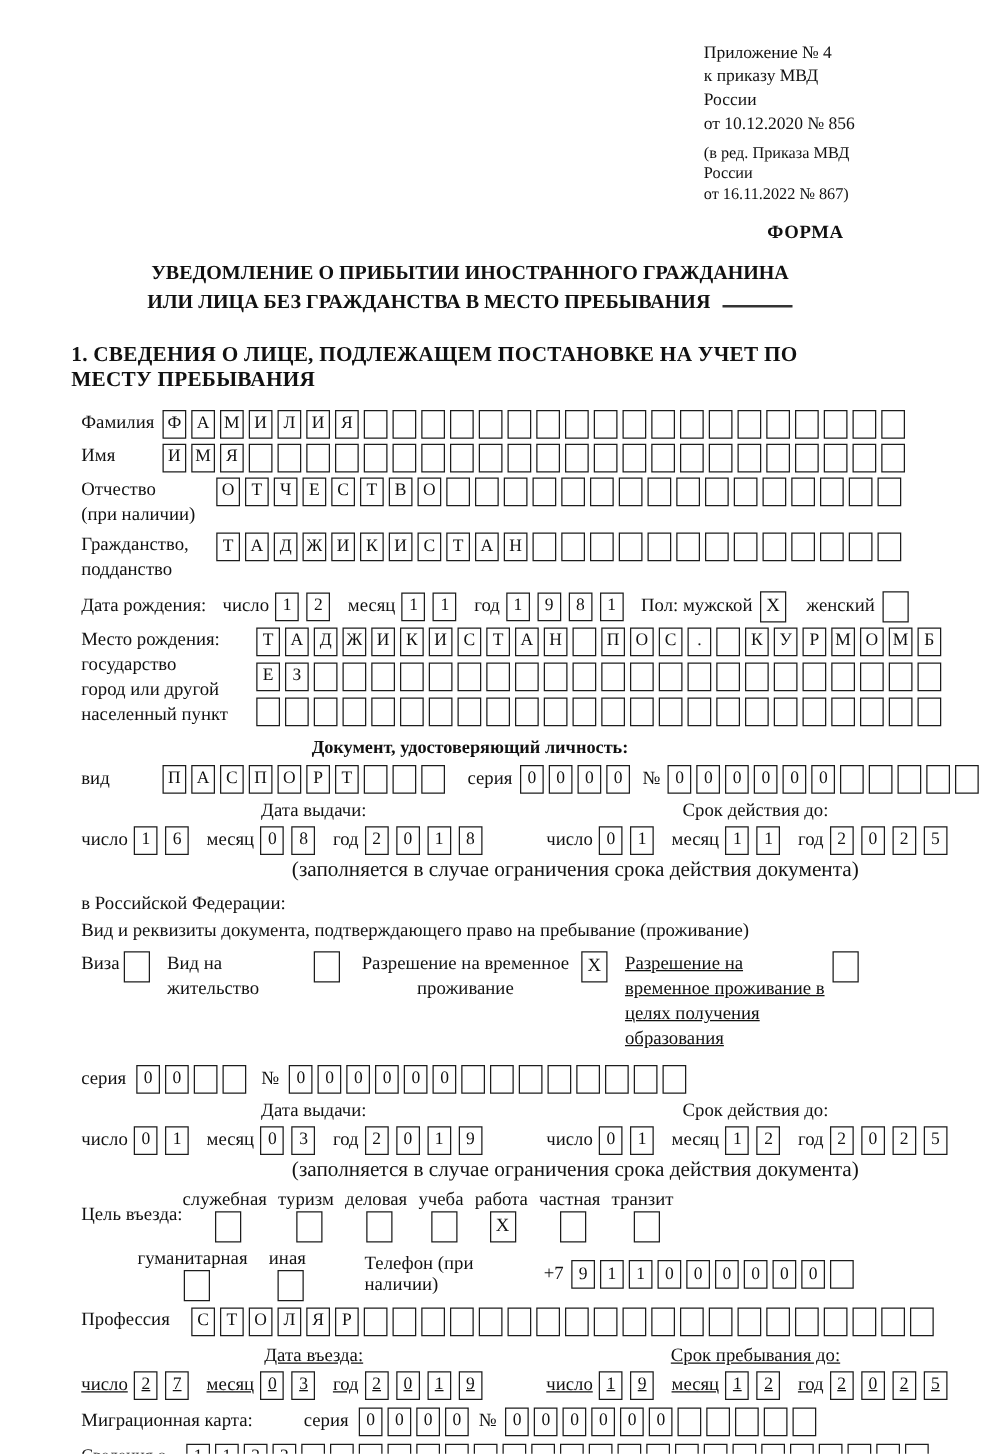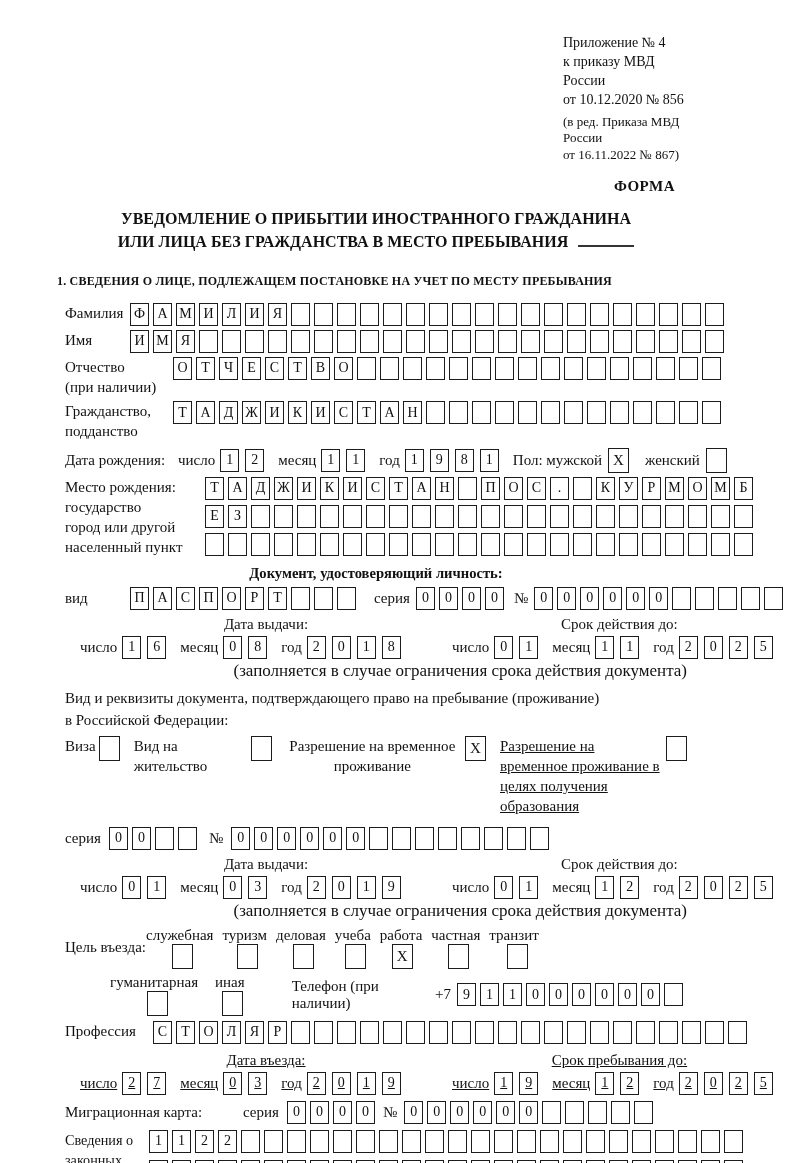--- a/index.html
+++ b/index.html
@@ -8,39 +8,39 @@
 
   
   .annex{margin-left:498px;font-size:14px;line-height:1.35;}
   .annex .note-line{font-size:13px;line-height:1.3;}
   .annex .gap-top{margin-top:4px;}
   .forma{text-align:right;font-weight:bold;font-size:15px;margin:14px 12px 0 0;letter-spacing:.5px;}
 
   
   .title{text-align:center;font-weight:bold;font-size:16px;line-height:1.45;margin:12px 0 0 0;}
   .blank-line{display:inline-block;width:56px;border-bottom:2px solid #333;margin-left:10px;height:14px;vertical-align:baseline;}
-  .sec{font-weight:bold;font-size:12px;margin:20px 0 14px -8px;letter-spacing:.2px;}
+  .sec{font-weight:bold;font-size:17px;margin:20px 0 14px -8px;letter-spacing:.2px;}
 
   
   .frow{display:flex;align-items:flex-start;margin-bottom:4px;font-size:15px;}
   .lbl{flex:none;line-height:1.35;}
   .w65{width:65px;} .w108{width:108px;} .w140{width:140px;}
   .cells{display:flex;flex-wrap:nowrap;}
   .cellcol .cells{margin-bottom:5px;}
   .cell{display:inline-flex;flex:none;width:17px;height:21px;border:1.5px solid #1c1c1c;margin-right:4px;
         align-items:center;justify-content:center;font-size:14px;background:#fff;}
   .cbx{display:inline-flex;flex:none;width:19px;height:23px;border:1.5px solid #1c1c1c;margin-left:6px;
        align-items:center;justify-content:center;font-size:15px;background:#fff;}
   .digits{display:inline-flex;margin:0 8px 0 5px;}
   .digits .cell{margin-right:6px;}
   .dlbl{flex:none;}
   .inline-row{display:flex;align-items:center;font-size:15px;margin-bottom:4px;}
 
   
-  .dates{display:flex;margin-top:6px;font-size:15px;margin-left:15px;}
+  .dates{display:flex;margin-top:6px;font-size:15px;}
   .dg-left{width:372px;flex:none;}
   .dg-right{flex:1;}
   .dhead{text-align:center;margin-bottom:3px;}
   .dbody{display:flex;align-items:center;}
   .vnote{text-align:right;font-size:17px;margin:2px 0 6px 0;}
 
   
   .intro{font-size:15px;line-height:1.5;}
   .optrow{display:flex;align-items:flex-start;margin:4px 0 10px 0;font-size:15px;}
   .opt{display:flex;align-items:flex-start;margin-right:14px;}
@@ -412,22 +412,22 @@
             <span class="cell">2</span>
             <span class="cell">0</span>
             <span class="cell">2</span>
             <span class="cell">5</span>
           </span>
       </div>
     </div>
   </div>
   <div class="vnote">(заполняется в случае ограничения срока действия документа)</div>
 
+  <div class="intro">в Российской Федерации:</div>
   <div class="intro">Вид и реквизиты документа, подтверждающего право на пребывание (проживание)</div>
-  <div class="intro">в Российской Федерации:</div>
 
   <div class="optrow">
     <div class="opt">
       <span class="olbl">Виза</span>
       <span class="cbx" style="margin-left:3px;"></span>
     </div>
     <div class="opt">
       <span class="olbl">Вид на жительство</span>
       <span class="cbx" style="margin-left:14px;"></span>
     </div>

